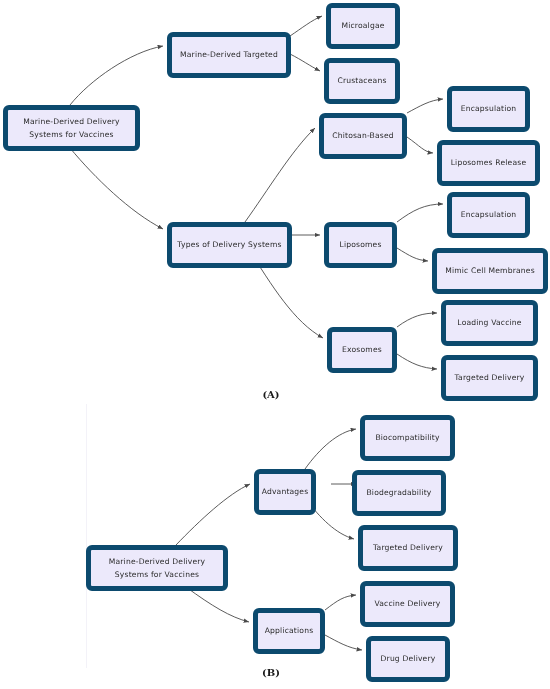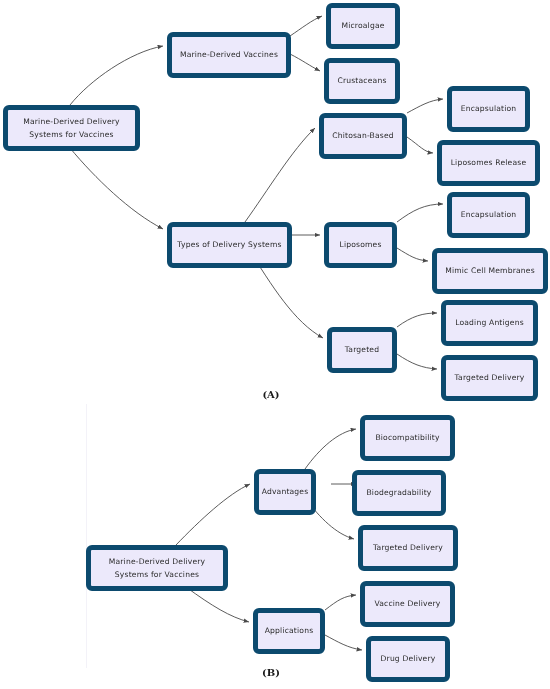--- a/index.html
+++ b/index.html
@@ -117,43 +117,43 @@
 
       <path d="M325,635 C338,642 348,648 362,650"></path>
     </g>
   </svg>
 
   <div class="panelB-frame"></div>
 
   <div class="node multiline" style="left:3px;  top:105px; width:137px; height:43px;">Marine-Derived Delivery
 Systems for Vaccines</div>
 
-  <div class="node" style="left:167px; top:32px;  width:124px; height:26px;">Marine-Derived Vaccines</div>
+  <div class="node" style="left:167px; top:32px;  width:124px; height:26px;">Marine-Derived Targeted</div>
 
   <div class="node" style="left:326px; top:3px;   width:74px;  height:26px;">Microalgae</div>
 
   <div class="node" style="left:324px; top:58px;  width:76px;  height:27px;">Crustaceans</div>
 
   <div class="node" style="left:167px; top:222px; width:125px; height:26px;">Types of Delivery Systems</div>
 
   <div class="node" style="left:319px; top:113px; width:88px;  height:25px;">Chitosan-Based</div>
 
   <div class="node" style="left:447px; top:86px;  width:83px;  height:26px;">Encapsulation</div>
 
   <div class="node" style="left:437px; top:140px; width:103px; height:26px;">Liposomes Release</div>
 
   <div class="node" style="left:324px; top:222px; width:73px;  height:16px;">Liposomes</div>
 
   <div class="node" style="left:447px; top:192px; width:83px;  height:26px;">Encapsulation</div>
 
   <div class="node" style="left:432px; top:248px; width:116px; height:27px;">Mimic Cell Membranes</div>
 
-  <div class="node" style="left:327px; top:327px; width:70px;  height:27px;">Targeted</div>
+  <div class="node" style="left:327px; top:327px; width:70px;  height:27px;">Exosomes</div>
 
-  <div class="node" style="left:441px; top:300px; width:97px;  height:28px;">Loading Antigens</div>
+  <div class="node" style="left:441px; top:300px; width:97px;  height:28px;">Loading Vaccine</div>
 
   <div class="node" style="left:441px; top:355px; width:97px;  height:27px;">Targeted Delivery</div>
 
   <div class="panel-label" style="left:241px; top:389px;">(A)</div>
 
   <div class="node multiline" style="left:86px;  top:545px; width:142px; height:42px;">Marine-Derived Delivery
 Systems for Vaccines</div>
 
   <div class="node" style="left:254px; top:469px; width:62px;  height:29px;">Advantages</div>
 

